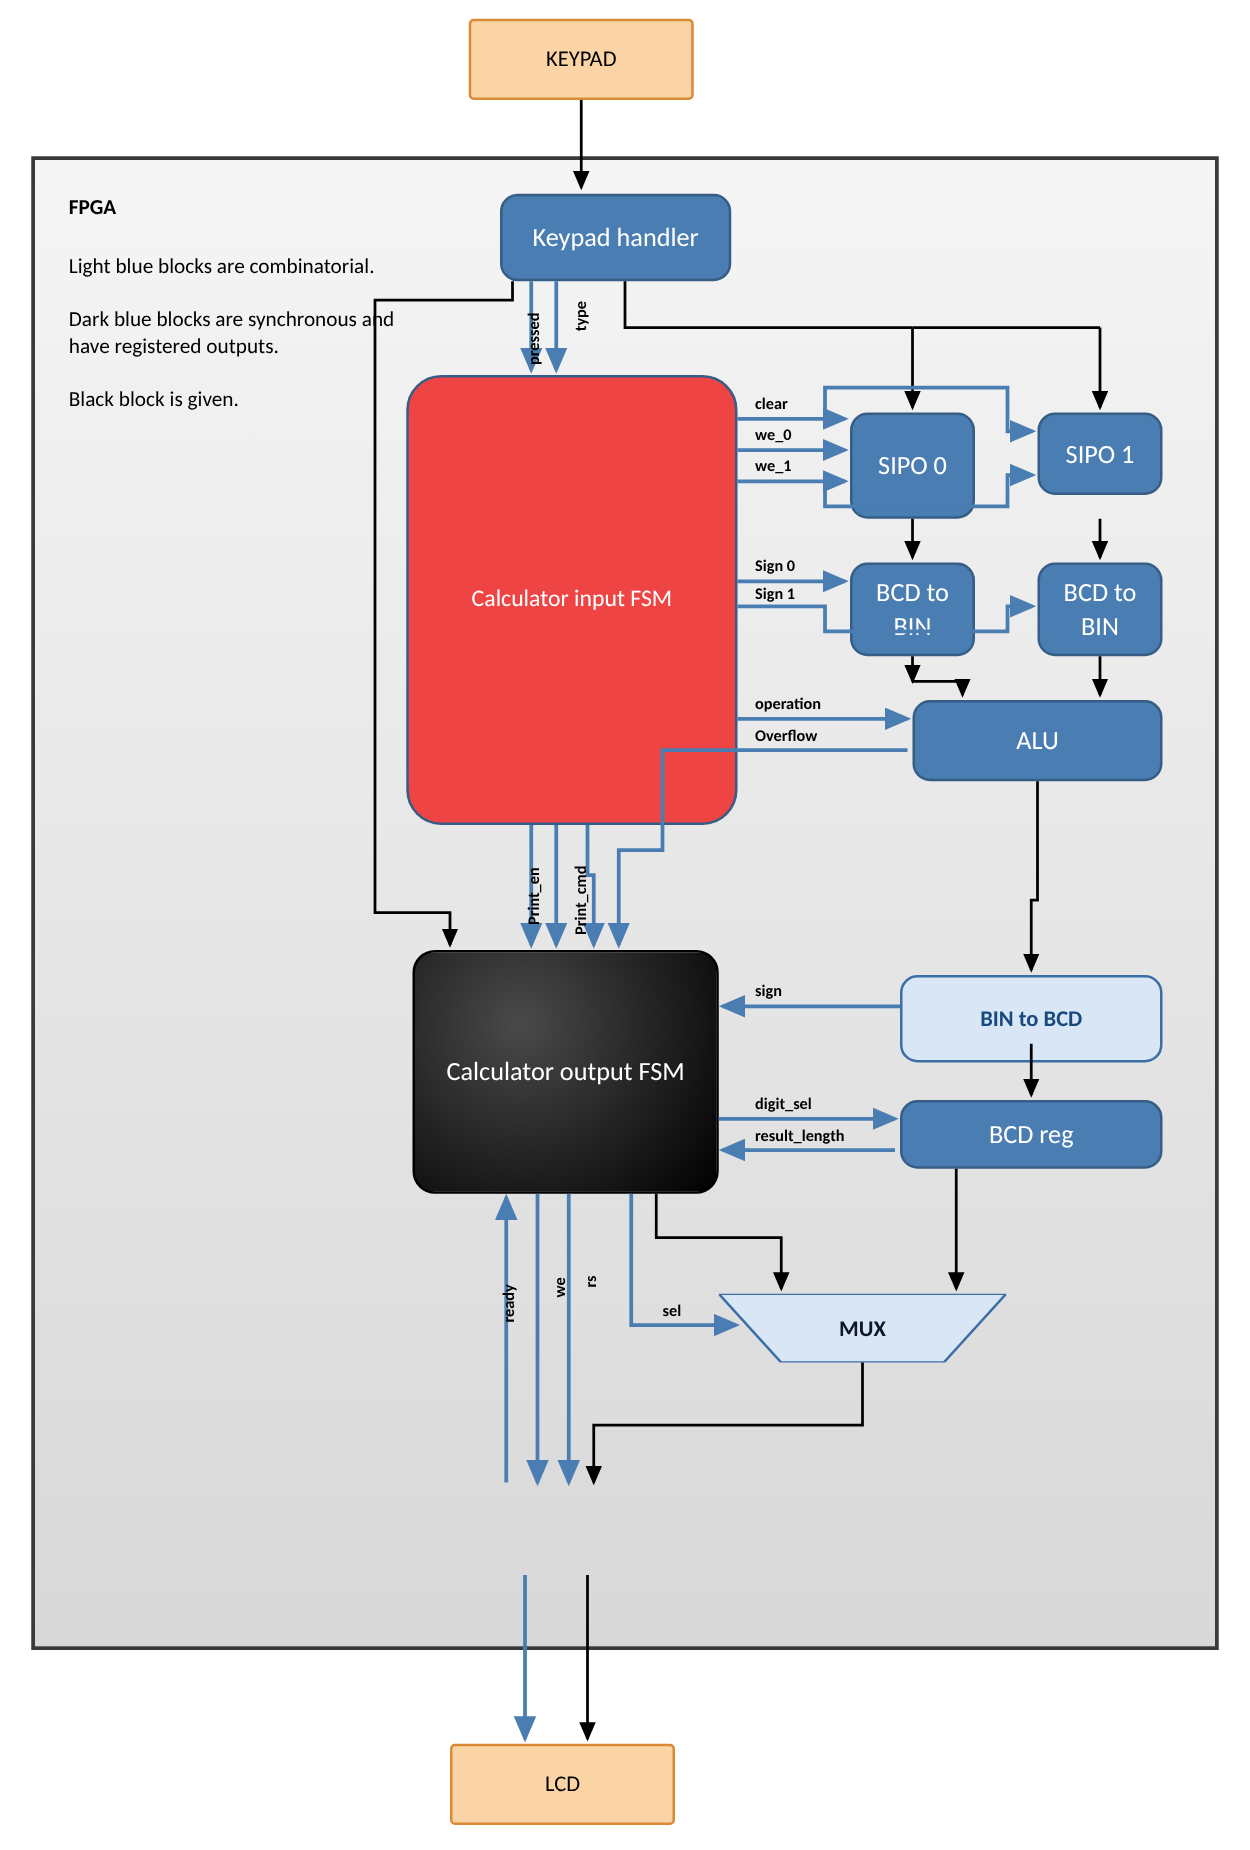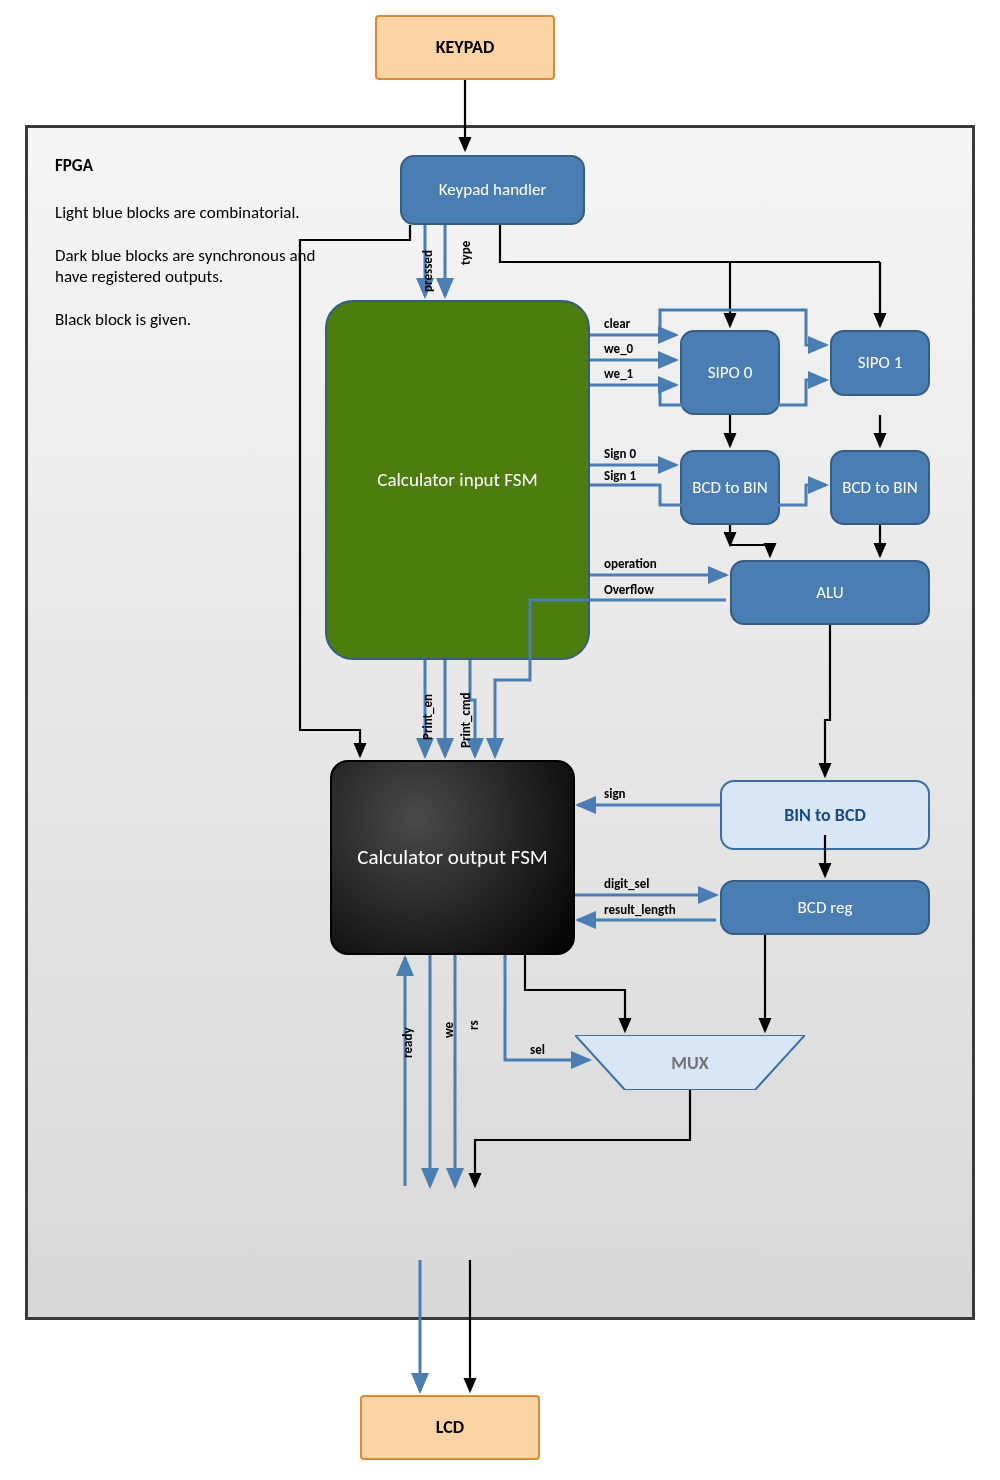--- a/index.html
+++ b/index.html
@@ -1,20 +1,20 @@
 <!DOCTYPE html>
 <html><head>
 <meta charset="utf-8">
 <style>
   html,body{margin:0;padding:0;background:#fff;font-family:"Calibri","Segoe UI",Arial,sans-serif;font-size:15px;color:#000}
   .canvas{position:relative;width:1000px;height:1480px}
   .block{position:absolute;box-sizing:border-box;display:flex;align-items:center;justify-content:center;text-align:center;padding:6px;line-height:1.25}
-  .orange {background:#fbd4a6;border:2px solid #d88a34;border-radius:4px;font-weight:700;font-size:18px;color:#000}
-  .dark   {background:#4a7db1;border:2px solid #355d86;border-radius:14px;color:#fff;font-size:17px}
-  .darkBig{background:#4d7c0f;border:2px solid #355d86;border-radius:22px;color:#fff;font-size:19px}
+  .orange {background:#fbd4a6;border:2px solid #d88a34;border-radius:4px;font-weight:400;font-size:18px;color:#000}
+  .dark   {background:#4a7db1;border:2px solid #355d86;border-radius:14px;color:#fff;font-size:21px}
+  .darkBig{background:#ef4444;border:2px solid #355d86;border-radius:22px;color:#fff;font-size:19px}
   .light  {background:#d9e6f5;border:2px solid #3b6ea5;border-radius:14px;font-weight:700;color:#184a80;font-size:18px}
   .black  {background:radial-gradient(circle at 35% 30%,#4a4a4a 0%, #1a1a1a 65%, #000 100%);border:2px solid #000;border-radius:18px;color:#fff;font-size:21px}
   .fpga   {background:linear-gradient(to bottom,#f5f5f5 0%, #d8d8d8 100%);border:3px solid #3a3a3a}
   .label  {position:absolute;font-size:13px;font-weight:700;white-space:nowrap}
   .desc p {margin:0 0 22px 0;font-size:17px}
   .desc p.first{font-weight:700;margin-bottom:26px}
   svg.wires{position:absolute;left:0;top:0;width:1000px;height:1480px;pointer-events:none}
   .arr-k{stroke:#000;stroke-width:2.2;fill:none;marker-end:url(#ahk)}
   .arr-b{stroke:#4a7db1;stroke-width:3;fill:none;marker-end:url(#ahb)}
   .seg-k{stroke:#000;stroke-width:2.2;fill:none}
@@ -54,21 +54,21 @@
 
   <div class="block dark" style="left:720px;top:880px;width:210px;height:55px">BCD reg</div>
 
   <div class="block black" style="left:330px;top:760px;width:245px;height:195px">Calculator output FSM</div>
 
 
   <div style="position:absolute;left:575px;top:1035px;width:230px;height:55px">
     <svg width="230" height="55" viewBox="0 0 230 55">
       <polygon points="0,0 230,0 180,55 50,55" fill="#d9e6f5" stroke="#3b6ea5" stroke-width="2"></polygon>
     </svg>
-    <div style="position:absolute;left:0;top:0;width:230px;height:55px;display:flex;align-items:center;justify-content:center;font-weight:700;color:#737373;font-size:18px">MUX</div>
+    <div style="position:absolute;left:0;top:0;width:230px;height:55px;display:flex;align-items:center;justify-content:center;font-weight:700;color:#0f172a;font-size:18px">MUX</div>
   </div>
 
   <svg class="wires">
     <defs>
       <marker id="ahk" markerWidth="8" markerHeight="8" refX="6" refY="3" orient="auto">
         <path d="M0,0 L7,3 L0,6 Z" fill="#000"></path>
       </marker>
       <marker id="ahb" markerWidth="8" markerHeight="8" refX="6" refY="3" orient="auto">
         <path d="M0,0 L7,3 L0,6 Z" fill="#4a7db1"></path>
       </marker>

